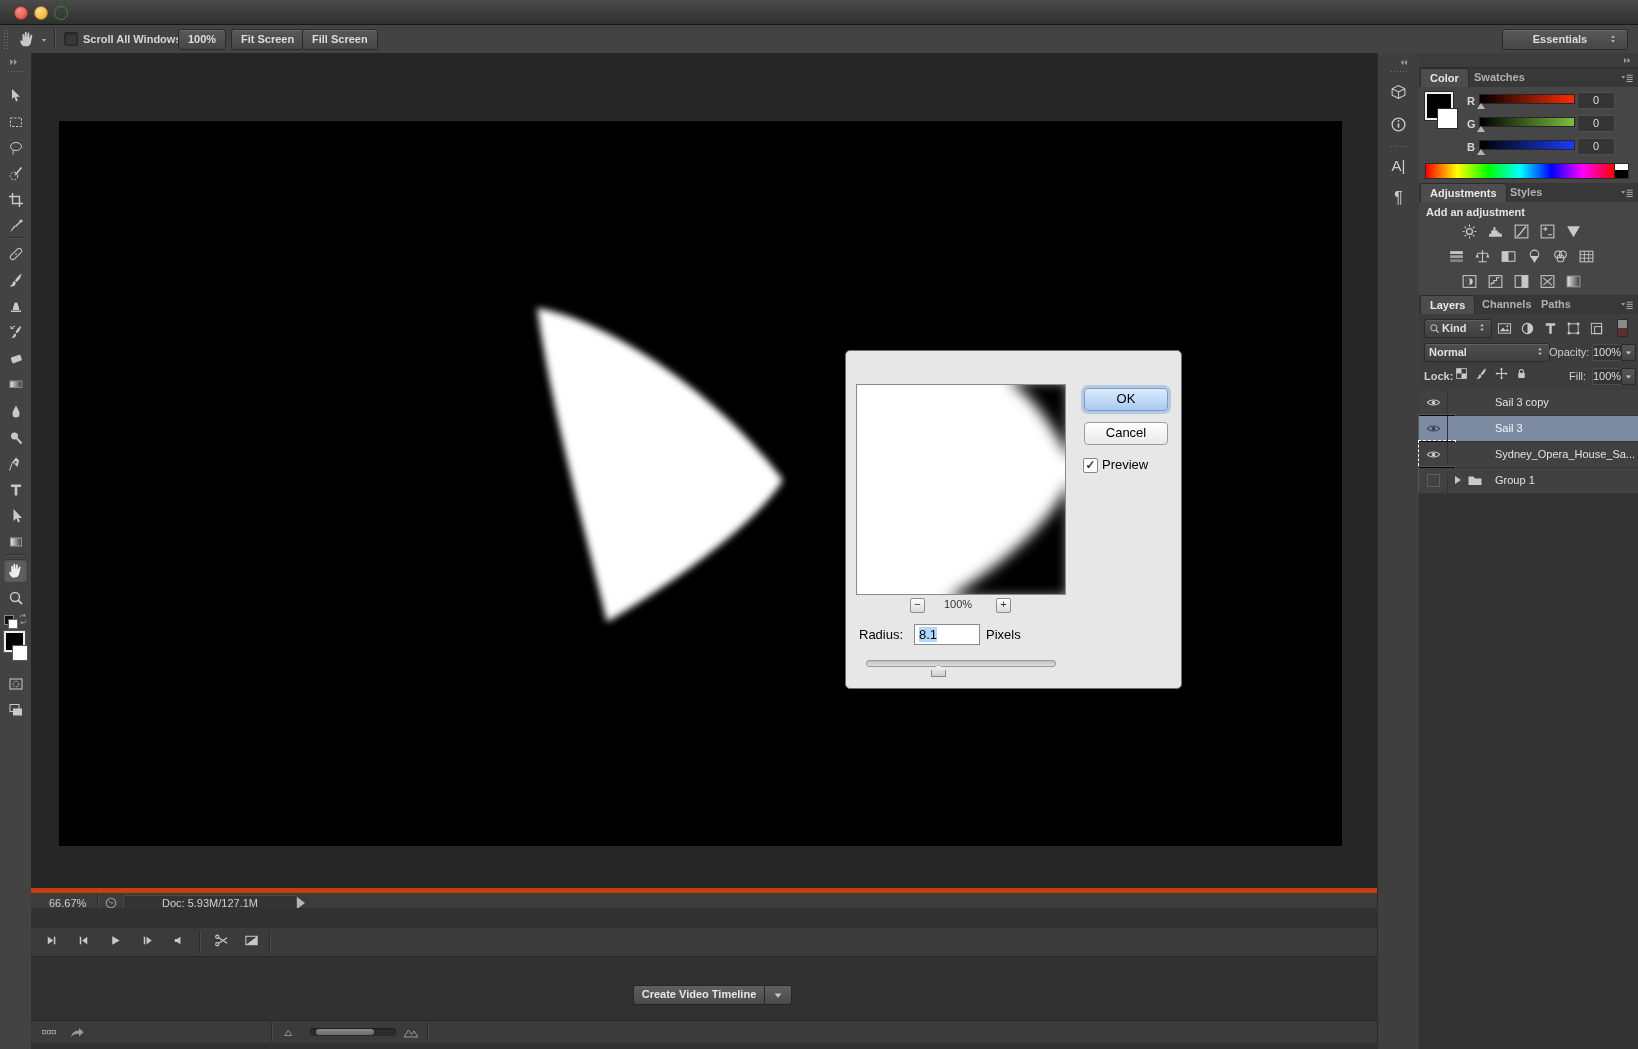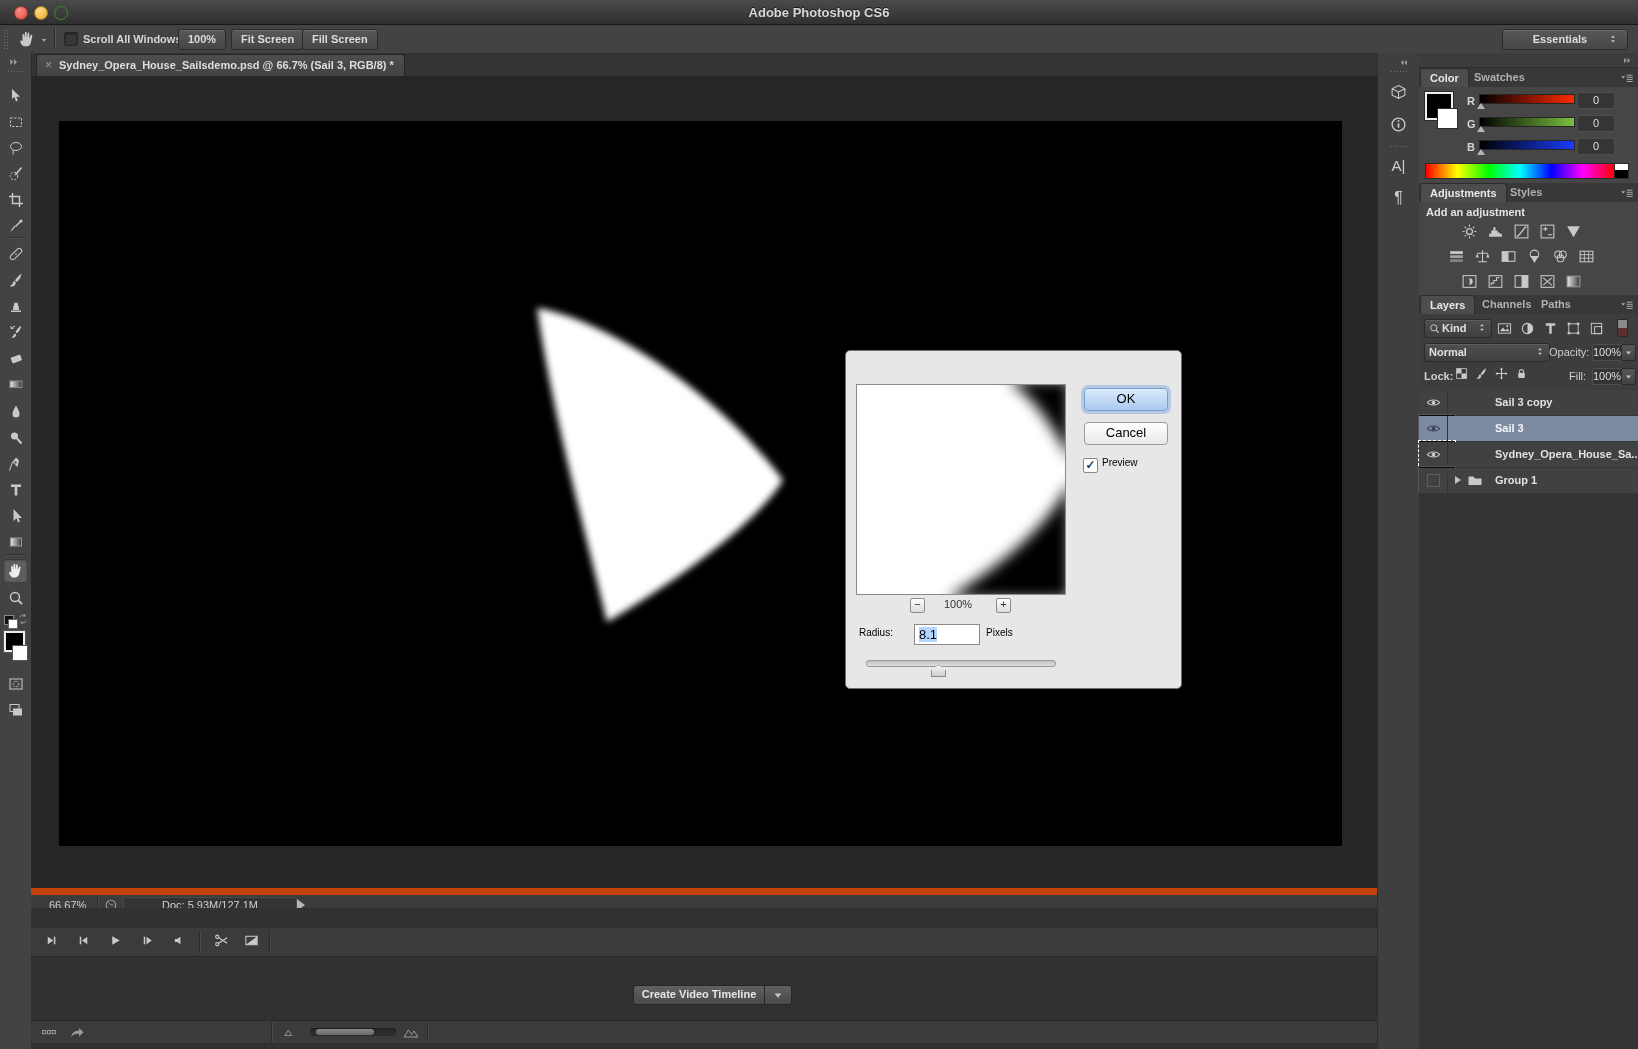--- a/index.html
+++ b/index.html
@@ -30,21 +30,21 @@
   
   #toolbar{left:0;top:53px;width:31px;height:996px;background:#434343;border-right:1px solid #2b2b2b;}
   .tool{left:4px;width:23px;height:23px;text-align:center;}
   .tool svg{margin-top:3px;}
   .toolsep{left:5px;width:21px;height:1px;background:#333;box-shadow:0 1px 0 #4f4f4f;}
   .tool.active{background:#5e5e5e;border-radius:3px;box-shadow:inset 0 1px 2px #2e2e2e;}
   
   #canvas{left:31px;top:76px;width:1346px;height:812px;background:#262626;}
   #docimg{left:28px;top:45px;width:1283px;height:725px;background:#000;}
   
-  #statusbar{left:31px;top:888px;width:1346px;height:20px;background:#3c3c3c;border-top:7px solid #c2410c;color:#cfcfcf;}
+  #statusbar{left:31px;top:888px;width:1346px;height:20px;background:#3c3c3c;border-top:5px solid #c2410c;color:#cfcfcf;}
   .statfield{background:#343434;border:1px solid #4a4a4a;border-radius:2px;height:15px;line-height:15px;text-align:center;top:2px;}
   
   #timeline{left:31px;top:908px;width:1346px;height:141px;background:#313131;}
   #tl-tabs{left:0;top:0;width:1346px;height:20px;background:#333;border-bottom:1px solid #292929;}
   .tltab{height:20px;line-height:20px;padding:0 12px;font-weight:bold;color:#9f9f9f;}
   .tltab.active{background:#454545;color:#e2e2e2;border:1px solid #262626;border-bottom:none;border-radius:3px 3px 0 0;}
   #tl-controls{left:0;top:20px;width:1346px;height:28px;background:#3b3b3b;border-bottom:1px solid #282828;}
   .tlbtn{top:5px;width:24px;height:18px;text-align:center;}
   .vsep{top:3px;width:1px;height:22px;background:#2a2a2a;box-shadow:1px 0 0 #4a4a4a;}
   #createbtn{left:602px;top:77px;width:130px;height:18px;line-height:17px;text-align:center;border-radius:3px 0 0 3px;
@@ -66,42 +66,42 @@
   .combo{background:linear-gradient(#4f4f4f,#3f3f3f);border:1px solid #2a2a2a;border-radius:3px;height:17px;line-height:16px;
          box-shadow:inset 0 1px 0 #5f5f5f;color:#e0e0e0;font-weight:bold;padding:0 4px;}
   .valbox{background:#353535;border:1px solid #4e4e4e;border-radius:2px;height:15px;line-height:15px;text-align:center;color:#ddd;}
   .ddarrow{background:linear-gradient(#565656,#434343);border:1px solid #2a2a2a;border-radius:2px;width:13px;height:15px;text-align:center;line-height:13px;}
   .slidetrack{height:8px;border:1px solid #262626;}
   .thumbtri{width:0;height:0;border-left:4px solid transparent;border-right:4px solid transparent;border-bottom:6px solid #b5b5b5;}
   .lrow{left:0;width:219px;height:25px;background:#414141;border-bottom:1px solid #363636;}
   .lrow.selected{background:#7c8ba1;}
   .eyebox{left:0;top:0;width:28px;height:25px;border-right:1px solid #333;text-align:center;}
   .lthumb{left:33px;top:1px;width:34px;height:22px;background:#000;border:1px solid #0a0a0a;outline:1px solid #555;}
-  .lname{left:76px;top:6px;font-weight:bold;color:#e2e2e2;white-space:nowrap;}
+  .lname{left:76px;top:6px;font-weight:normal;color:#e2e2e2;white-space:nowrap;}
   
   #dialog{left:845px;top:350px;width:335px;height:337px;background:#e7e7e7;border:1px solid #6f6f6f;border-radius:5px;
           box-shadow:0 18px 50px rgba(0,0,0,.65),0 3px 12px rgba(0,0,0,.5);color:#111;}
   #dlgtitle{left:0;top:0;width:100%;height:24px;line-height:24px;background:linear-gradient(#f3f3f3,#cfcfcf);
             border-bottom:1px solid #9a9a9a;border-radius:5px 5px 0 0;text-align:center;font-size:13px;color:#3a3a3a;}
   #pvframe{left:10px;top:33px;width:208px;height:209px;background:#fff;border:1px solid #8a8a8a;overflow:hidden;}
   .zbtn{top:247px;width:13px;height:13px;background:linear-gradient(#fdfdfd,#dcdcdc);border:1px solid #8e8e8e;border-radius:2px;
         text-align:center;line-height:11px;font-size:11px;color:#333;}
   .macbtn{height:21px;line-height:20px;text-align:center;font-size:13px;border-radius:4px;color:#000;}
   #okbtn{left:238px;top:37px;width:82px;background:linear-gradient(#dcebfd,#a9c9ef);border:1px solid #7a9cc8;
          box-shadow:0 0 0 3px rgba(120,165,225,.45);}
   #cancelbtn{left:238px;top:71px;width:82px;background:linear-gradient(#fff,#e9e9e9);border:1px solid #9b9b9b;}
   #pvcheck{left:237px;top:107px;width:13px;height:13px;background:#fff;border:1px solid #888;border-radius:2px;
            line-height:12px;text-align:center;font-weight:bold;color:#16355f;font-size:12px;}
   #radiusin{left:68px;top:273px;width:60px;height:19px;background:#fff;border:1px solid #8a8a8a;line-height:19px;
             padding-left:4px;font-size:13px;color:#000;}
   #radiusin .sel{background:#b3d7ff;}
   #dlgslider{left:20px;top:309px;width:188px;height:5px;border-radius:3px;background:linear-gradient(#c2c2c2,#dedede);border:1px solid #9a9a9a;}
   #dlgthumb{left:85px;top:314px;width:13px;height:10px;background:linear-gradient(#f5f5f5,#cfcfcf);border:1px solid #8a8a8a;
             clip-path:polygon(50% 0,100% 45%,100% 100%,0 100%,0 45%);}
-  .dlabel{font-size:10px;color:#000;}
+  .dlabel{font-size:13px;color:#000;}
   .bold{font-weight:bold;}
   .txt{white-space:nowrap;}
 </style>
 </head>
 <body>
 
 <svg width="0" height="0" style="position:absolute">
 <defs>
 <linearGradient id="gg" x1="0" y1="0" x2="1" y2="0">
         <stop offset="0" stop-color="#e8e8e8"></stop>
@@ -390,21 +390,20 @@
       </symbol>
 </defs>
 </svg>
 
 <div id="app">
 
   <div id="menubar" class="abs">
     <div class="light abs" style="left:14px;background:radial-gradient(circle at 35% 30%,#f58e85,#ec6559 60%,#b1453c);border:1px solid #9e352f;"></div>
     <div class="light abs" style="left:34px;background:radial-gradient(circle at 35% 30%,#fbd98b,#f5bf4f 60%,#c08e2e);border:1px solid #a8821f;"></div>
     <div class="light abs" style="left:54px;background:radial-gradient(circle at 35% 30%,#9ada84,#61c354 60%,#3e8f33;);border:1px solid #3c8a2f;"></div>
-    <div id="title" class="abs">Adobe Photoshop CS6</div>
   </div>
 
   <div id="optionsbar" class="abs">
     <div class="grip abs" style="left:3px;top:4px;width:5px;height:20px;"></div>
     <svg class="ic abs" style="left:18px;top:5px;" width="18" height="18">
         <use href="#s-hand"></use>
       </svg>
     <svg class="ic abs" style="left:40px;top:11px;color:#aaa;" width="8" height="8">
         <use href="#s-dn"></use>
       </svg>
@@ -415,25 +414,20 @@
     <div class="obtn abs" style="left:231px;top:4px;">Fit Screen</div>
     <div class="obtn abs" style="left:302px;top:4px;">Fill Screen</div>
     <div class="obtn abs" id="wsbtn">
       <span>Essentials</span>
       <svg class="ic updown" width="10" height="12">
           <use href="#s-updn"></use>
         </svg>
     </div>
   </div>
 
-  <div id="tabbar" class="abs">
-    <div id="doctab" class="abs">
-      <span class="x">×</span><span>Sydney_Opera_House_Sailsdemo.psd @ 66.7% (Sail 3, RGB/8) *</span>
-    </div>
-  </div>
 
   <div id="toolbar" class="abs">
     <svg class="ic abs" style="left:8px;top:3px;color:#9a9a9a;" width="12" height="12">
         <use href="#s-dblr"></use>
       </svg>
     <div class="grip abs" style="left:7px;top:17px;width:17px;height:4px;"></div>
     <div class="tool abs" style="top:32px;"><svg class="ic" width="16" height="16">
           <use href="#s-move"></use>
         </svg></div>
     <div class="tool abs" style="top:58px;"><svg class="ic" width="16" height="16">

